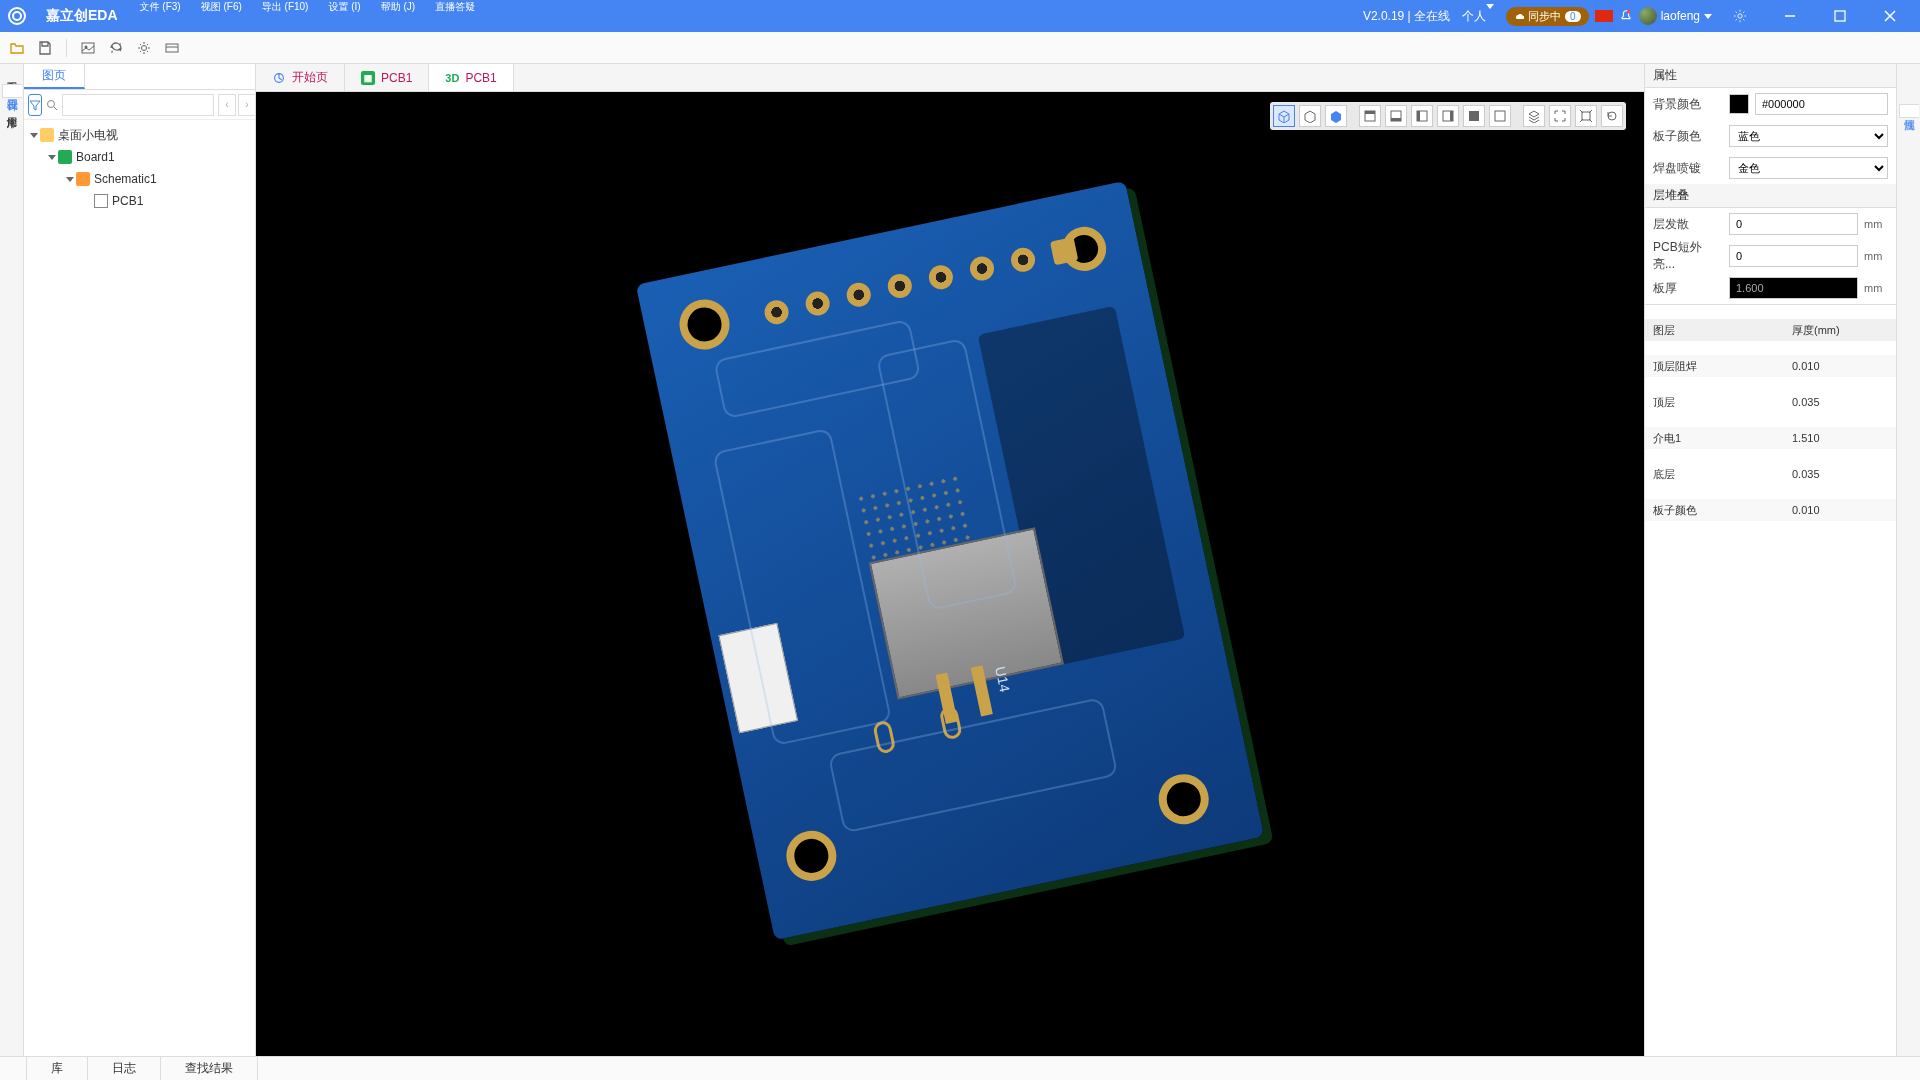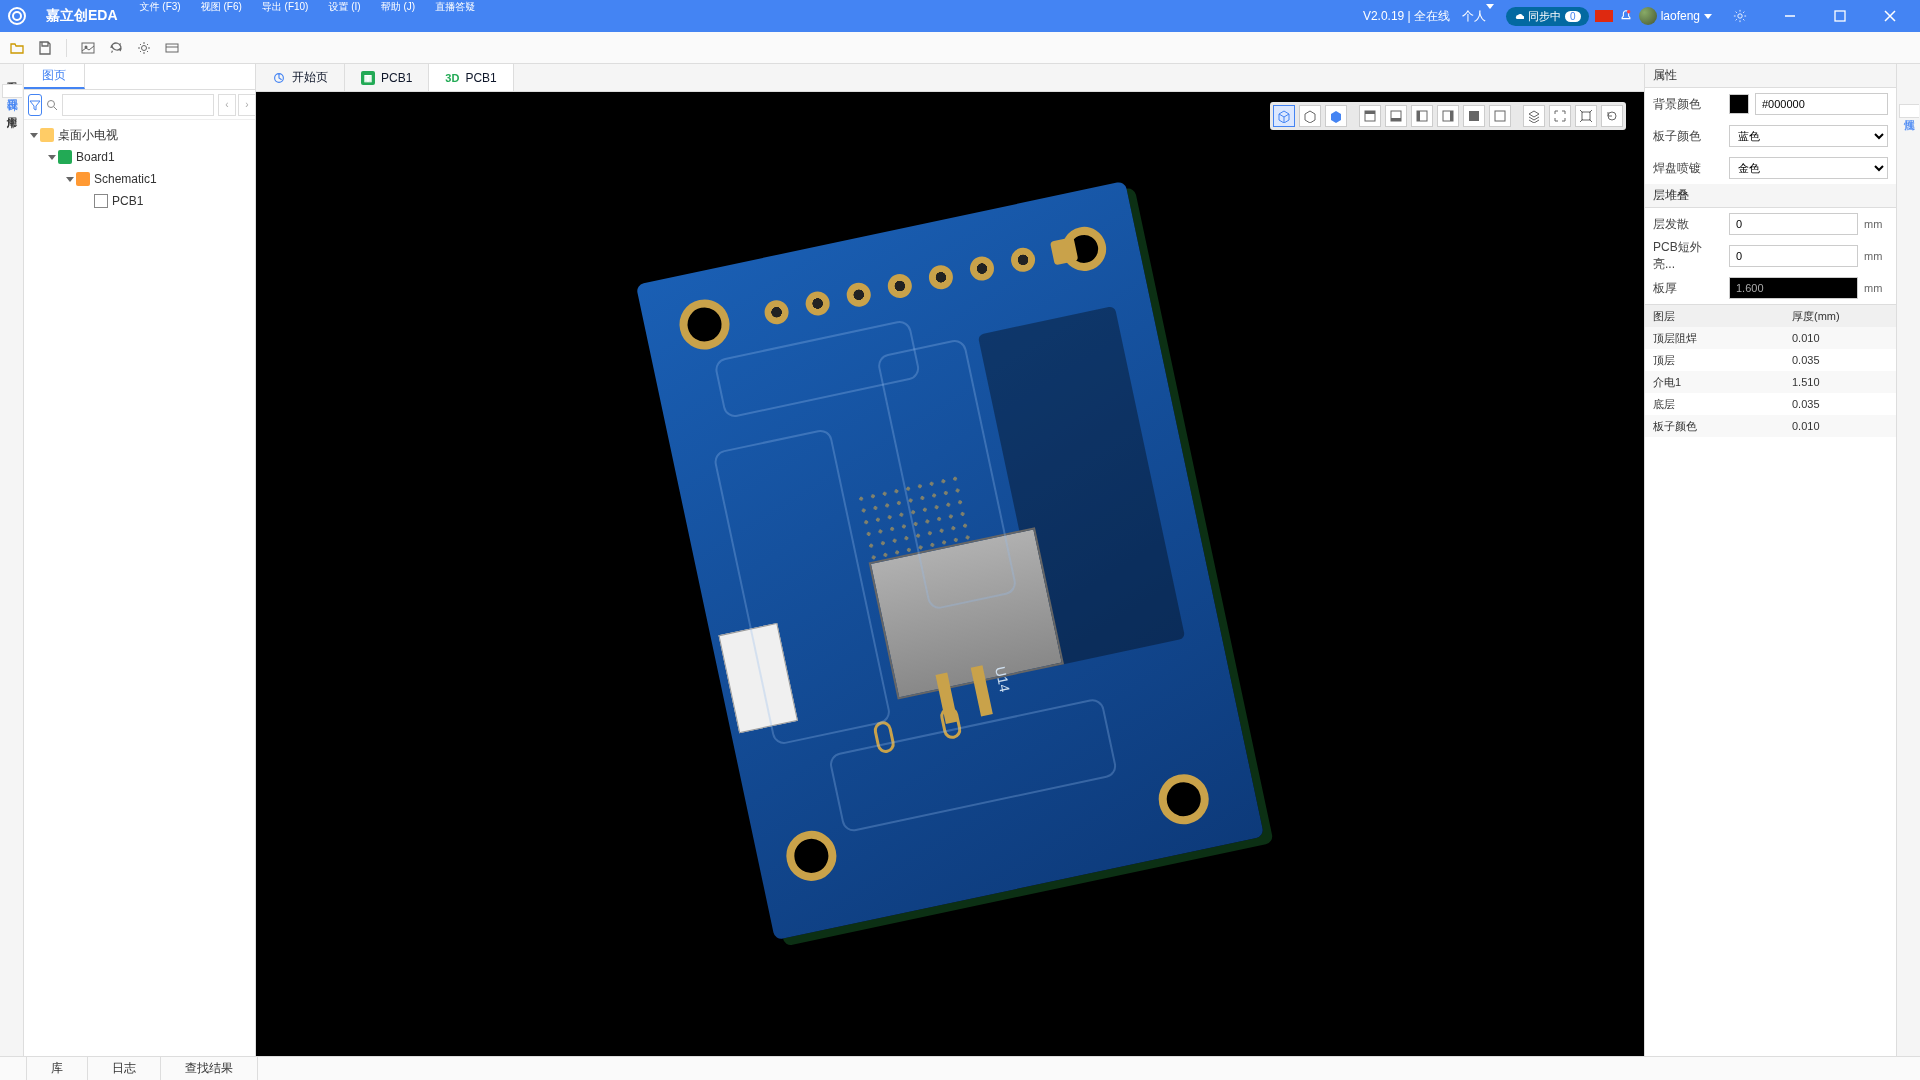--- a/index.html
+++ b/index.html
@@ -4,21 +4,21 @@
 <style>
 * { margin: 0; padding: 0; box-sizing: border-box; font-family: "Microsoft YaHei", Arial, sans-serif; }
 body { width: 1920px; height: 1080px; overflow: hidden; background: #fff; font-size: 12px; color: #333; display: flex; flex-direction: column; }
 .menubar { height: 32px; background: #4484f3; display: flex; align-items: center; color: #fff; padding: 0 8px; }
 .logo { display: flex; align-items: center; gap: 20px; font-weight: bold; font-size: 14px; margin-right: 12px; }
 .logo-icon { width: 18px; height: 18px; border: 2px solid #fff; border-radius: 50%; display: flex; align-items: center; justify-content: center; }
 .logo-icon::before { content: ""; width: 6px; height: 6px; border: 2px solid #fff; border-radius: 50%; }
 .menu-item { padding: 0 10px; height: 100%; display: flex; align-items: flex-start; cursor: pointer; font-size: 10px; }
 .menubar-right { margin-left: auto; display: flex; align-items: center; gap: 6px; }
 .status-txt { font-size: 12px; margin-right: 6px; }
-.sync-pill { background: #0369a1; padding: 2px 8px; border-radius: 10px; display: flex; align-items: center; gap: 4px; font-size: 11px; }
+.sync-pill { background: #a16207; padding: 2px 8px; border-radius: 10px; display: flex; align-items: center; gap: 4px; font-size: 11px; }
 .sync-pill span.count { background: #fff; color: #4484f3; border-radius: 8px; padding: 0 5px; font-size: 10px; }
 .flag { width: 18px; height: 12px; background: #de2910; position: relative; }
 .bell { width: 14px; height: 14px; }
 .avatar { width: 18px; height: 18px; border-radius: 50%; background: radial-gradient(circle at 30% 30%, #8a6, #453); }
 .user { display: flex; align-items: center; gap: 4px; }
 .caret { width: 0; height: 0; border-left: 4px solid transparent; border-right: 4px solid transparent; border-top: 5px solid #fff; }
 .winbtn { width: 44px; height: 32px; display: flex; align-items: center; justify-content: center; cursor: pointer; }
 
 .toolbar { height: 32px; background: #fafafa; border-bottom: 1px solid #ddd; display: flex; align-items: center; padding: 0 4px; gap: 2px; }
 .tbtn { width: 26px; height: 26px; display: flex; align-items: center; justify-content: center; border-radius: 3px; cursor: pointer; color: #666; }
@@ -49,21 +49,21 @@
 .pcb-i { border: 1px solid #888; background: #fff; }
 
 .center { flex: 1; display: flex; flex-direction: column; min-width: 0; }
 .file-tabs { height: 28px; display: flex; background: #f5f5f5; border-bottom: 1px solid #ddd; }
 .file-tab { padding: 0 16px; display: flex; align-items: center; gap: 6px; border-right: 1px solid #ddd; font-size: 12px; background: #f5f5f5; cursor: pointer; }
 .file-tab.active { background: #fff; }
 .ft-icon { width: 14px; height: 14px; display: flex; align-items: center; justify-content: center; font-size: 9px; font-weight: bold; border-radius: 2px; }
 .ft-home { color: #4484f3; }
 .ft-pcb { background: #2a5; color: #fff; }
 .ft-3d { color: #2a5; font-weight: bold; font-size: 11px; }
-.file-tab span.lbl { color: #0f172a; }
+.file-tab span.lbl { color: #be185d; }
 
 .viewport { flex: 1; background: #000; position: relative; overflow: hidden; }
 .view-toolbar { position: absolute; top: 10px; right: 18px; display: flex; gap: 4px; background: rgba(245,245,245,0.95); padding: 3px; border-radius: 3px; }
 .vt-btn { width: 22px; height: 22px; border: 1px solid #ccc; background: #fff; display: flex; align-items: center; justify-content: center; color: #555; font-size: 12px; cursor: pointer; }
 .vt-btn.active { background: #dce8ff; border-color: #4484f3; }
 .vt-sep { width: 4px; }
 .pcb-3d { position: absolute; left: 50%; top: 50%; transform: translate(-50%, -52%) rotate(-12deg); width: 500px; height: 670px; background: linear-gradient(160deg, #1a5fb4, #0d3a7a); border-radius: 8px; box-shadow: 8px 8px 0 rgba(30,120,50,0.4), 0 0 30px rgba(0,0,0,0.5); }
 .hole { position: absolute; width: 50px; height: 50px; border-radius: 50%; background: #000; border: 8px solid #c9a24a; }
 .hole.tl { top: 28px; left: 34px; }
 .hole.tr { top: 36px; right: 32px; width: 44px; height: 44px; }
@@ -86,21 +86,21 @@
 .right-panel { width: 252px; background: #fff; border-left: 1px solid #ddd; display: flex; flex-direction: column; overflow: auto; }
 .prop-header { height: 24px; background: #f5f5f5; border-bottom: 1px solid #ddd; display: flex; align-items: center; padding: 0 8px; font-size: 12px; color: #333; }
 .prop-row { display: flex; align-items: center; height: 32px; padding: 0 8px; gap: 6px; }
 .prop-label { width: 70px; flex-shrink: 0; color: #444; font-size: 12px; }
 .swatch { width: 20px; height: 20px; background: #000; border: 1px solid #ccc; }
 .prop-input { flex: 1; height: 22px; border: 1px solid #ccc; padding: 0 6px; font-size: 11px; min-width: 0; }
 .prop-input.disabled { background: #000000; color: #aaa; }
 .prop-select { flex: 1; height: 22px; border: 1px solid #ccc; padding: 0 4px; font-size: 11px; background: #fff; }
 .unit { width: 24px; color: #666; font-size: 11px; }
 .layer-table { border-top: 1px solid #ddd; }
-.lt-row { display: flex; height: 22px; align-items: center; font-size: 11px; }
+.lt-row { display: flex; height: 22px; align-items: center; font-size: 11px; margin-top: 14px; }
 .lt-row.head { background: #f0f0f0; font-weight: normal; color: #333; }
 .lt-row .c1 { flex: 1; padding-left: 8px; }
 .lt-row .c2 { width: 110px; padding-left: 6px; }
 .lt-row:nth-child(even):not(.head) { background: #f8f8f8; }
 
 .bottom { height: 24px; background: #fafafa; border-top: 1px solid #ddd; display: flex; align-items: center; }
 .btab { padding: 0 24px; height: 100%; display: flex; align-items: center; font-size: 12px; color: #333; border-right: 1px solid #ddd; cursor: pointer; }
 .btab.first { border-left: 1px solid #ddd; margin-left: 26px; }
 svg { display: block; }
 </style>

